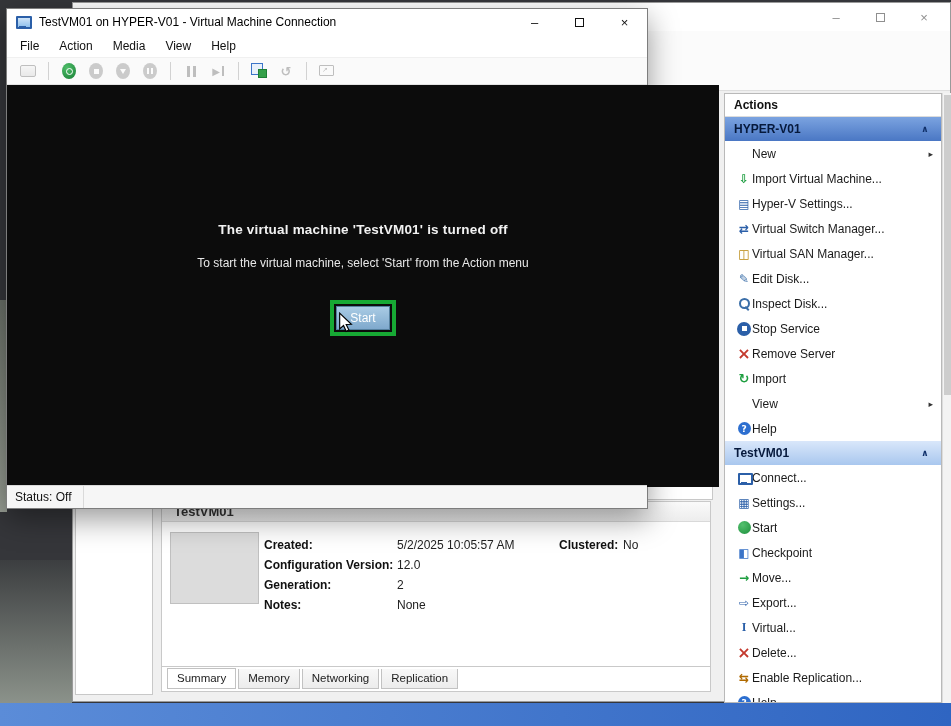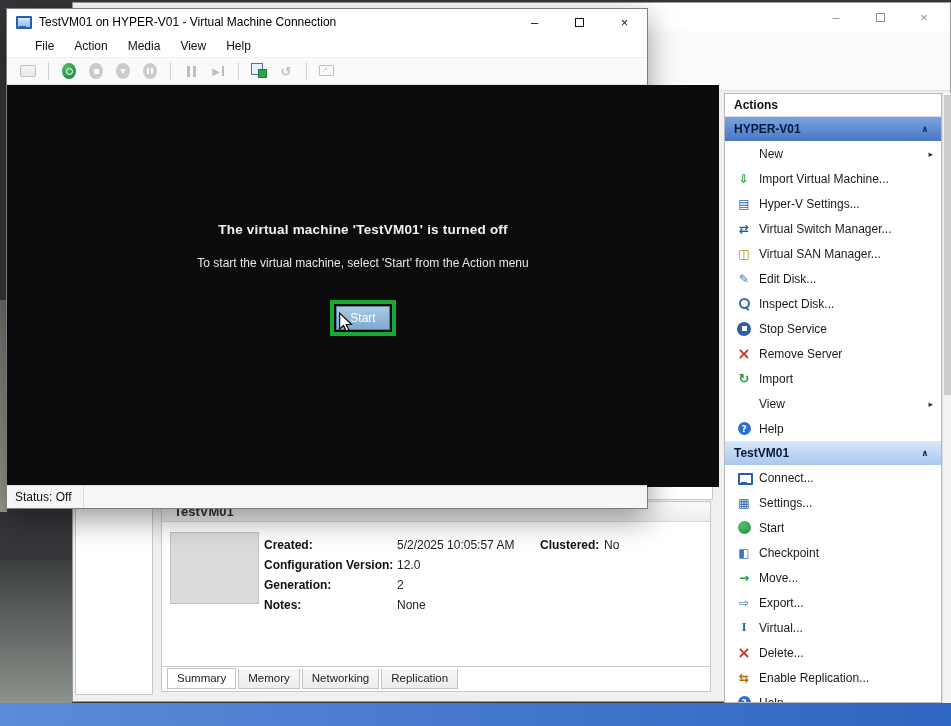--- a/index.html
+++ b/index.html
@@ -32,34 +32,34 @@
   
   .summary-panel { position:absolute; left:88px; top:498px; width:550px; height:191px; background:#fff; border:1px solid #c9c9c9; }
   .sp-header { height:20px; background:linear-gradient(#fafafa,#ededed); border-bottom:1px solid #d9d9d9; display:flex; align-items:center; padding-left:12px; font-size:13px; font-weight:bold; color:#333; }
   .sp-body { position:absolute; left:0; top:21px; right:0; bottom:25px; background:#fff; }
   .thumb { position:absolute; left:8px; top:9px; width:89px; height:72px; background:#dcdcdc; border:1px solid #c0c0c0; }
   .fields { position:absolute; left:102px; top:12px; }
   .field-row { display:flex; height:20px; align-items:center; font-size:12px; }
   .field-label { width:133px; font-weight:bold; color:#111; }
   .field-value { color:#222; }
   .clustered { position:absolute; left:378px; top:12px; height:20px; display:flex; align-items:center; font-size:12px; }
-  .clustered .field-label { width:64px; }
+  .clustered .field-label { width:64px;margin-left:19px; }
   .sp-tabsbar { position:absolute; left:0; right:0; bottom:0; height:25px; border-top:1px solid #c9c9c9; background:#fff; display:flex; align-items:flex-end; padding-left:5px; gap:2px; }
   .tab { padding:3px 9px 4px; font-size:11.5px; background:linear-gradient(#f8f8f8,#ececec); border:1px solid #c2c2c2; border-top:none; color:#222; margin-bottom:2px; }
   .tab.active { background:#fff; border-top:1px solid #c2c2c2; margin-top:-1px; font-weight:normal; }
 
   
   .actions-pane { position:absolute; left:651px; top:90px; width:218px; height:610px; background:#fff; border:1px solid #b9b9b9; overflow:hidden; }
   .actions-title { height:23px; line-height:23px; font-weight:bold; font-size:12px; padding-left:9px; border-bottom:1px solid #dcdcdc; color:#111; }
   .group-header { height:24px; display:flex; align-items:center; padding:0 9px; font-weight:bold; font-size:12px; color:#06193c; }
   .server-header { background:linear-gradient(#7ba3e0,#4a77c4); }
   .vm-header { background:linear-gradient(#d9e7fa,#a9c7ee); }
   .collapse-chevron { margin-left:auto; display:flex; align-items:center; justify-content:center; width:14px; height:14px; }
   .collapse-chevron::before { content:"∧"; font-size:9px; font-weight:bold; color:#10306a; }
-  .action-item { height:25px; display:flex; align-items:center; gap:7px; padding:0 8px 0 11px; font-size:12px; color:#1a1a1a; }
+  .action-item { height:25px; display:flex; align-items:center; padding:0 8px 0 11px; font-size:12px; color:#1a1a1a; }
   .action-label { white-space:nowrap; overflow:hidden; }
   .submenu-arrow { margin-left:auto; font-size:9px; color:#333; }
   .submenu-arrow.has-arrow::before { content:"▸"; }
 
   .mgr-scrollbar { position:absolute; left:869px; top:90px; width:10px; height:610px; background:#f3f3f3; border-left:1px solid #dcdcdc; }
   .mgr-scroll-thumb { position:absolute; left:1px; right:1px; top:2px; height:300px; background:#cdcdcd; }
 
   
   .ic { width:16px; height:16px; flex:0 0 16px; display:inline-flex; align-items:center; justify-content:center; font-family:"DejaVu Sans",sans-serif; font-size:12px; position:relative; }
   .import-vm-icon::before { content:"⇩"; color:#1e9e40; font-weight:bold; }
@@ -88,21 +88,21 @@
   
   .vmw { position:absolute; left:6px; top:8px; width:642px; height:501px; background:#fff; border:1px solid #7d7d7d; box-shadow:0 10px 28px rgba(0,0,0,.4); z-index:5; }
   .vm-titlebar { height:26px; display:flex; align-items:center; background:#fff; }
   .vm-title-icon { width:14px; height:14px; margin-left:9px; position:relative; flex:0 0 14px; }
   .vm-title-icon::before { content:""; position:absolute; left:0; top:1px; width:12px; height:9px; border:2px solid #2b5fa8; background:linear-gradient(#cfe4f8,#8fc0ec); border-radius:1px; }
   .vm-title-icon::after { content:""; position:absolute; left:3px; top:11px; width:7px; height:2px; background:#2b5fa8; }
   .vm-title-text { margin-left:9px; font-size:12px; color:#000; flex:1; white-space:nowrap; overflow:hidden; }
   .vm-controls { display:flex; height:100%; }
   .vm-btn { width:45px; display:flex; align-items:center; justify-content:center; font-size:13px; color:#111; }
   .vm-max-box { width:9px; height:9px; border:1px solid #111; }
-  .vm-menubar { height:22px; display:flex; align-items:center; padding-left:18px; background:#fff; }
+  .vm-menubar { height:22px; display:flex; align-items:center; padding-left:3px; background:#fff; }
   .menu-item { padding:0 10px; font-size:12px; color:#111; height:100%; display:flex; align-items:center; }
   .vm-toolbar { height:28px; display:flex; align-items:center; padding-left:10px; gap:5px; background:#fafafa; border-bottom:1px solid #e3e3e3; border-top:1px solid #f0f0f0; }
 
   
   .tb { width:22px; height:24px; display:inline-flex; align-items:center; justify-content:center; position:relative; }
   .tb.disabled { opacity:.45; filter:grayscale(1); }
   .toolbar-separator { width:1px; height:18px; background:#d2d2d2; margin:0 4px; align-self:center; }
   .ctrl-alt-del-icon::before { content:""; width:14px; height:10px; border:1px solid #6a7a8a; background:linear-gradient(#eef2f6,#cdd6e0); border-radius:2px; }
   .power-on-icon::before { content:""; position:absolute; inset:4px; border-radius:50%; background:radial-gradient(circle at 35% 30%,#4fbe6a,#187f35); }
   .power-on-icon::after { content:""; position:absolute; left:8px; top:9px; width:5px; height:5px; border:1.5px solid #fff; border-radius:50%; }

